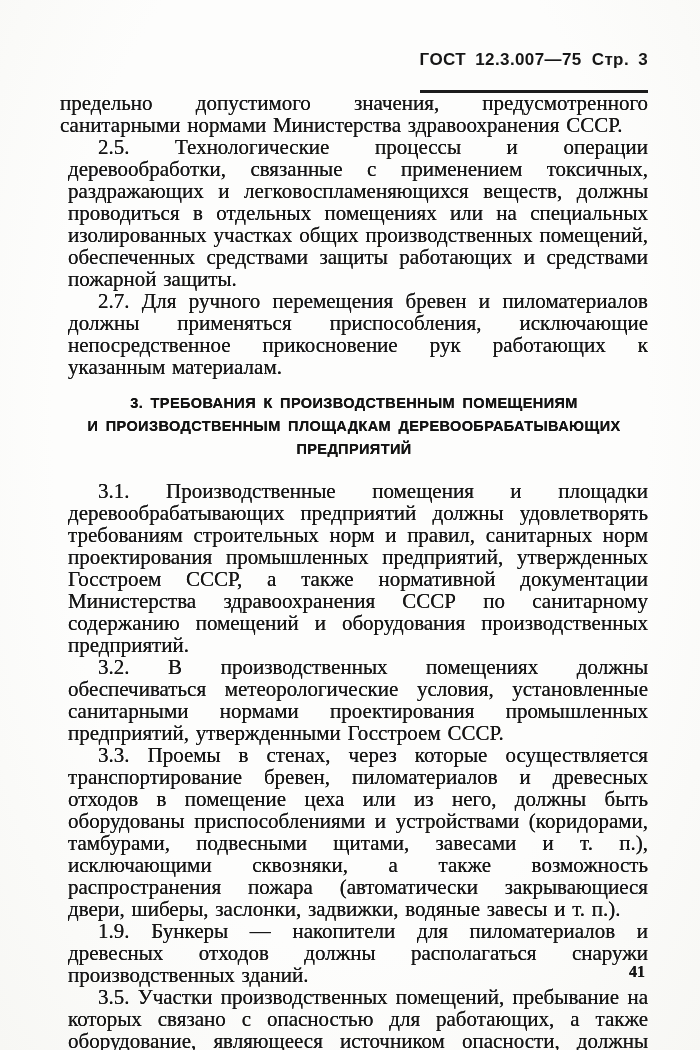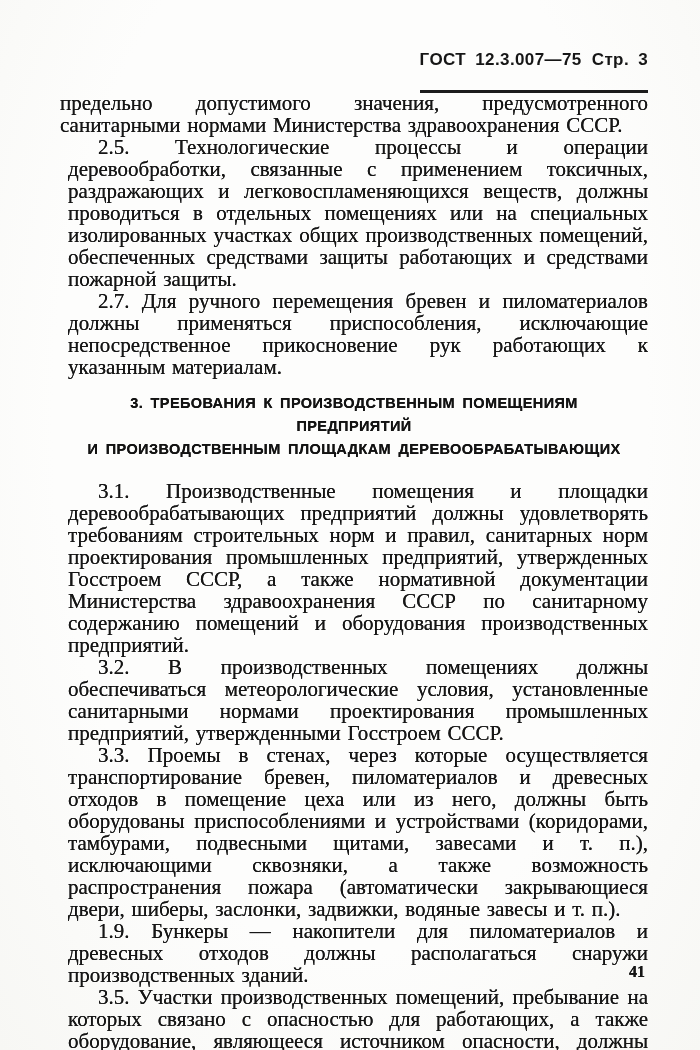--- a/index.html
+++ b/index.html
@@ -91,22 +91,22 @@
   </div>
 
   <div class="content">
 
     <p class="para">предельно допустимого значения, предусмотренного санитарными нормами Министерства здравоохранения СССР.</p>
     <p class="para indent">2.5. Технологические процессы и операции деревообработки, связанные с применением токсичных, раздражающих и легковоспламеняющихся веществ, должны проводиться в отдельных помещениях или на специальных изолированных участках общих производственных помещений, обеспеченных средствами защиты работающих и средствами пожарной защиты.</p>
     <p class="para indent">2.7. Для ручного перемещения бревен и пиломатериалов должны применяться приспособления, исключающие непосредственное прикосновение рук работающих к указанным материалам.</p>
 
     <h2 class="section-heading">
       <span class="h-line">3. ТРЕБОВАНИЯ К ПРОИЗВОДСТВЕННЫМ ПОМЕЩЕНИЯМ</span>
+      <span class="h-line">И ПРОИЗВОДСТВЕННЫМ ПЛОЩАДКАМ ДЕРЕВООБРАБАТЫВАЮЩИХ</span>
       <span class="h-line">ПРЕДПРИЯТИЙ</span>
-      <span class="h-line">И ПРОИЗВОДСТВЕННЫМ ПЛОЩАДКАМ ДЕРЕВООБРАБАТЫВАЮЩИХ</span>
     </h2>
 
     <p class="para indent">3.1. Производственные помещения и площадки деревообрабатывающих предприятий должны удовлетворять требованиям строительных норм и правил, санитарных норм проектирования промышленных предприятий, утвержденных Госстроем СССР, а также нормативной документации Министерства здравоохранения СССР по санитарному содержанию помещений и оборудования производственных предприятий.</p>
     <p class="para indent">3.2. В производственных помещениях должны обеспечиваться метеорологические условия, установленные санитарными нормами проектирования промышленных предприятий, утвержденными Госстроем СССР.</p>
     <p class="para indent">3.3. Проемы в стенах, через которые осуществляется транспортирование бревен, пиломатериалов и древесных отходов в помещение цеха или из него, должны быть оборудованы приспособлениями и устройствами (коридорами, тамбурами, подвесными щитами, завесами и т. п.), исключающими сквозняки, а также возможность распространения пожара (автоматически закрывающиеся двери, шиберы, заслонки, задвижки, водяные завесы и т. п.).</p>
     <p class="para indent">1.9. Бункеры — накопители для пиломатериалов и древесных отходов должны располагаться снаружи производственных зданий.</p>
     <p class="para indent">3.5. Участки производственных помещений, пребывание на которых связано с опасностью для работающих, а также оборудование, являющееся источником опасности, должны быть окрашены в сигнальные цвета и иметь знаки безопасности по ГОСТ 12.4.026—76.</p>
 
   </div>
 

